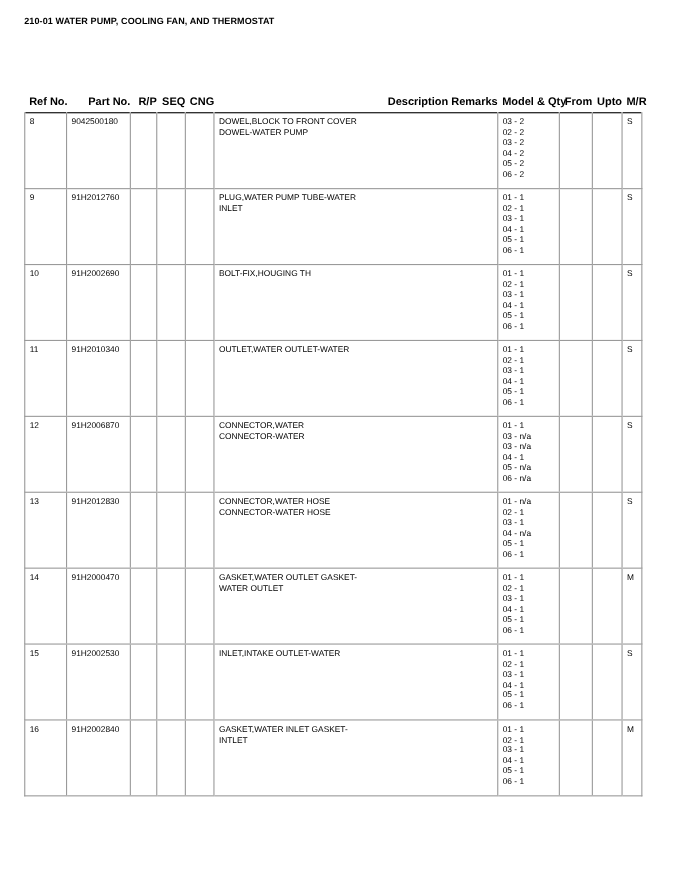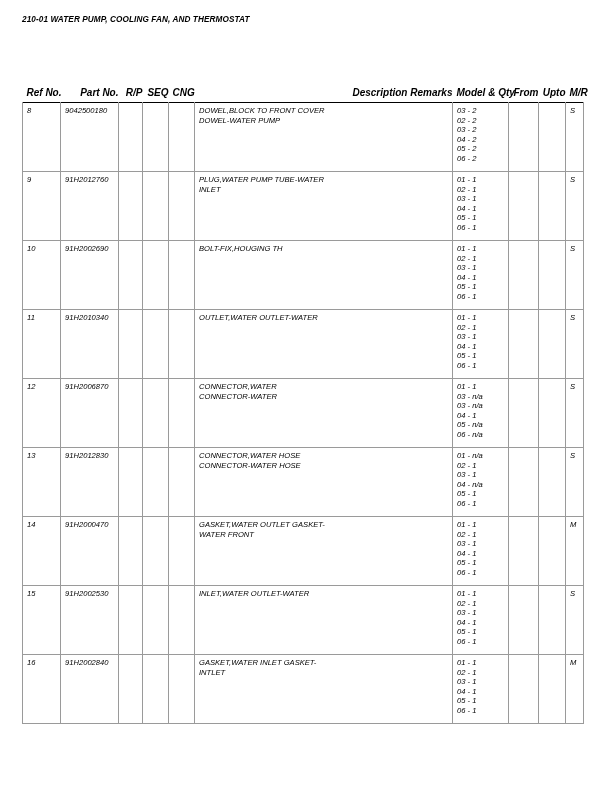--- a/index.html
+++ b/index.html
@@ -15,21 +15,20 @@
     color: #000000;
     -webkit-font-smoothing: none;
   }
 
   .page {
     position: absolute;
     left: 0; top: 0;
     width: 612px;
     height: 792px;
     overflow: hidden;
-    font-style: italic;
   }
 
   
   .doc-title {
     position: absolute;
     left: 22px;
     top: 14px;
     width: 560px;
     font-size: 8.2px;
     font-weight: bold;
@@ -291,21 +290,21 @@
             </td>
           </tr>
           <tr>
             <td>14</td>
             <td>91H2000470</td>
             <td></td>
             <td></td>
             <td></td>
             <td>
               <span class="desc-line">GASKET,WATER OUTLET GASKET-</span>
-              <span class="desc-line">WATER FRONT</span>
+              <span class="desc-line">WATER OUTLET</span>
             </td>
             <td>
               <span class="qty-line">01 - 1</span>
               <span class="qty-line">02 - 1</span>
               <span class="qty-line">03 - 1</span>
               <span class="qty-line">04 - 1</span>
               <span class="qty-line">05 - 1</span>
               <span class="qty-line">06 - 1</span>
             </td>
             <td></td>
@@ -314,21 +313,21 @@
               <span class="mr-val">M</span>
             </td>
           </tr>
           <tr>
             <td>15</td>
             <td>91H2002530</td>
             <td></td>
             <td></td>
             <td></td>
             <td>
-              <span class="desc-line">INLET,WATER OUTLET-WATER</span>
+              <span class="desc-line">INLET,INTAKE OUTLET-WATER</span>
             </td>
             <td>
               <span class="qty-line">01 - 1</span>
               <span class="qty-line">02 - 1</span>
               <span class="qty-line">03 - 1</span>
               <span class="qty-line">04 - 1</span>
               <span class="qty-line">05 - 1</span>
               <span class="qty-line">06 - 1</span>
             </td>
             <td></td>

